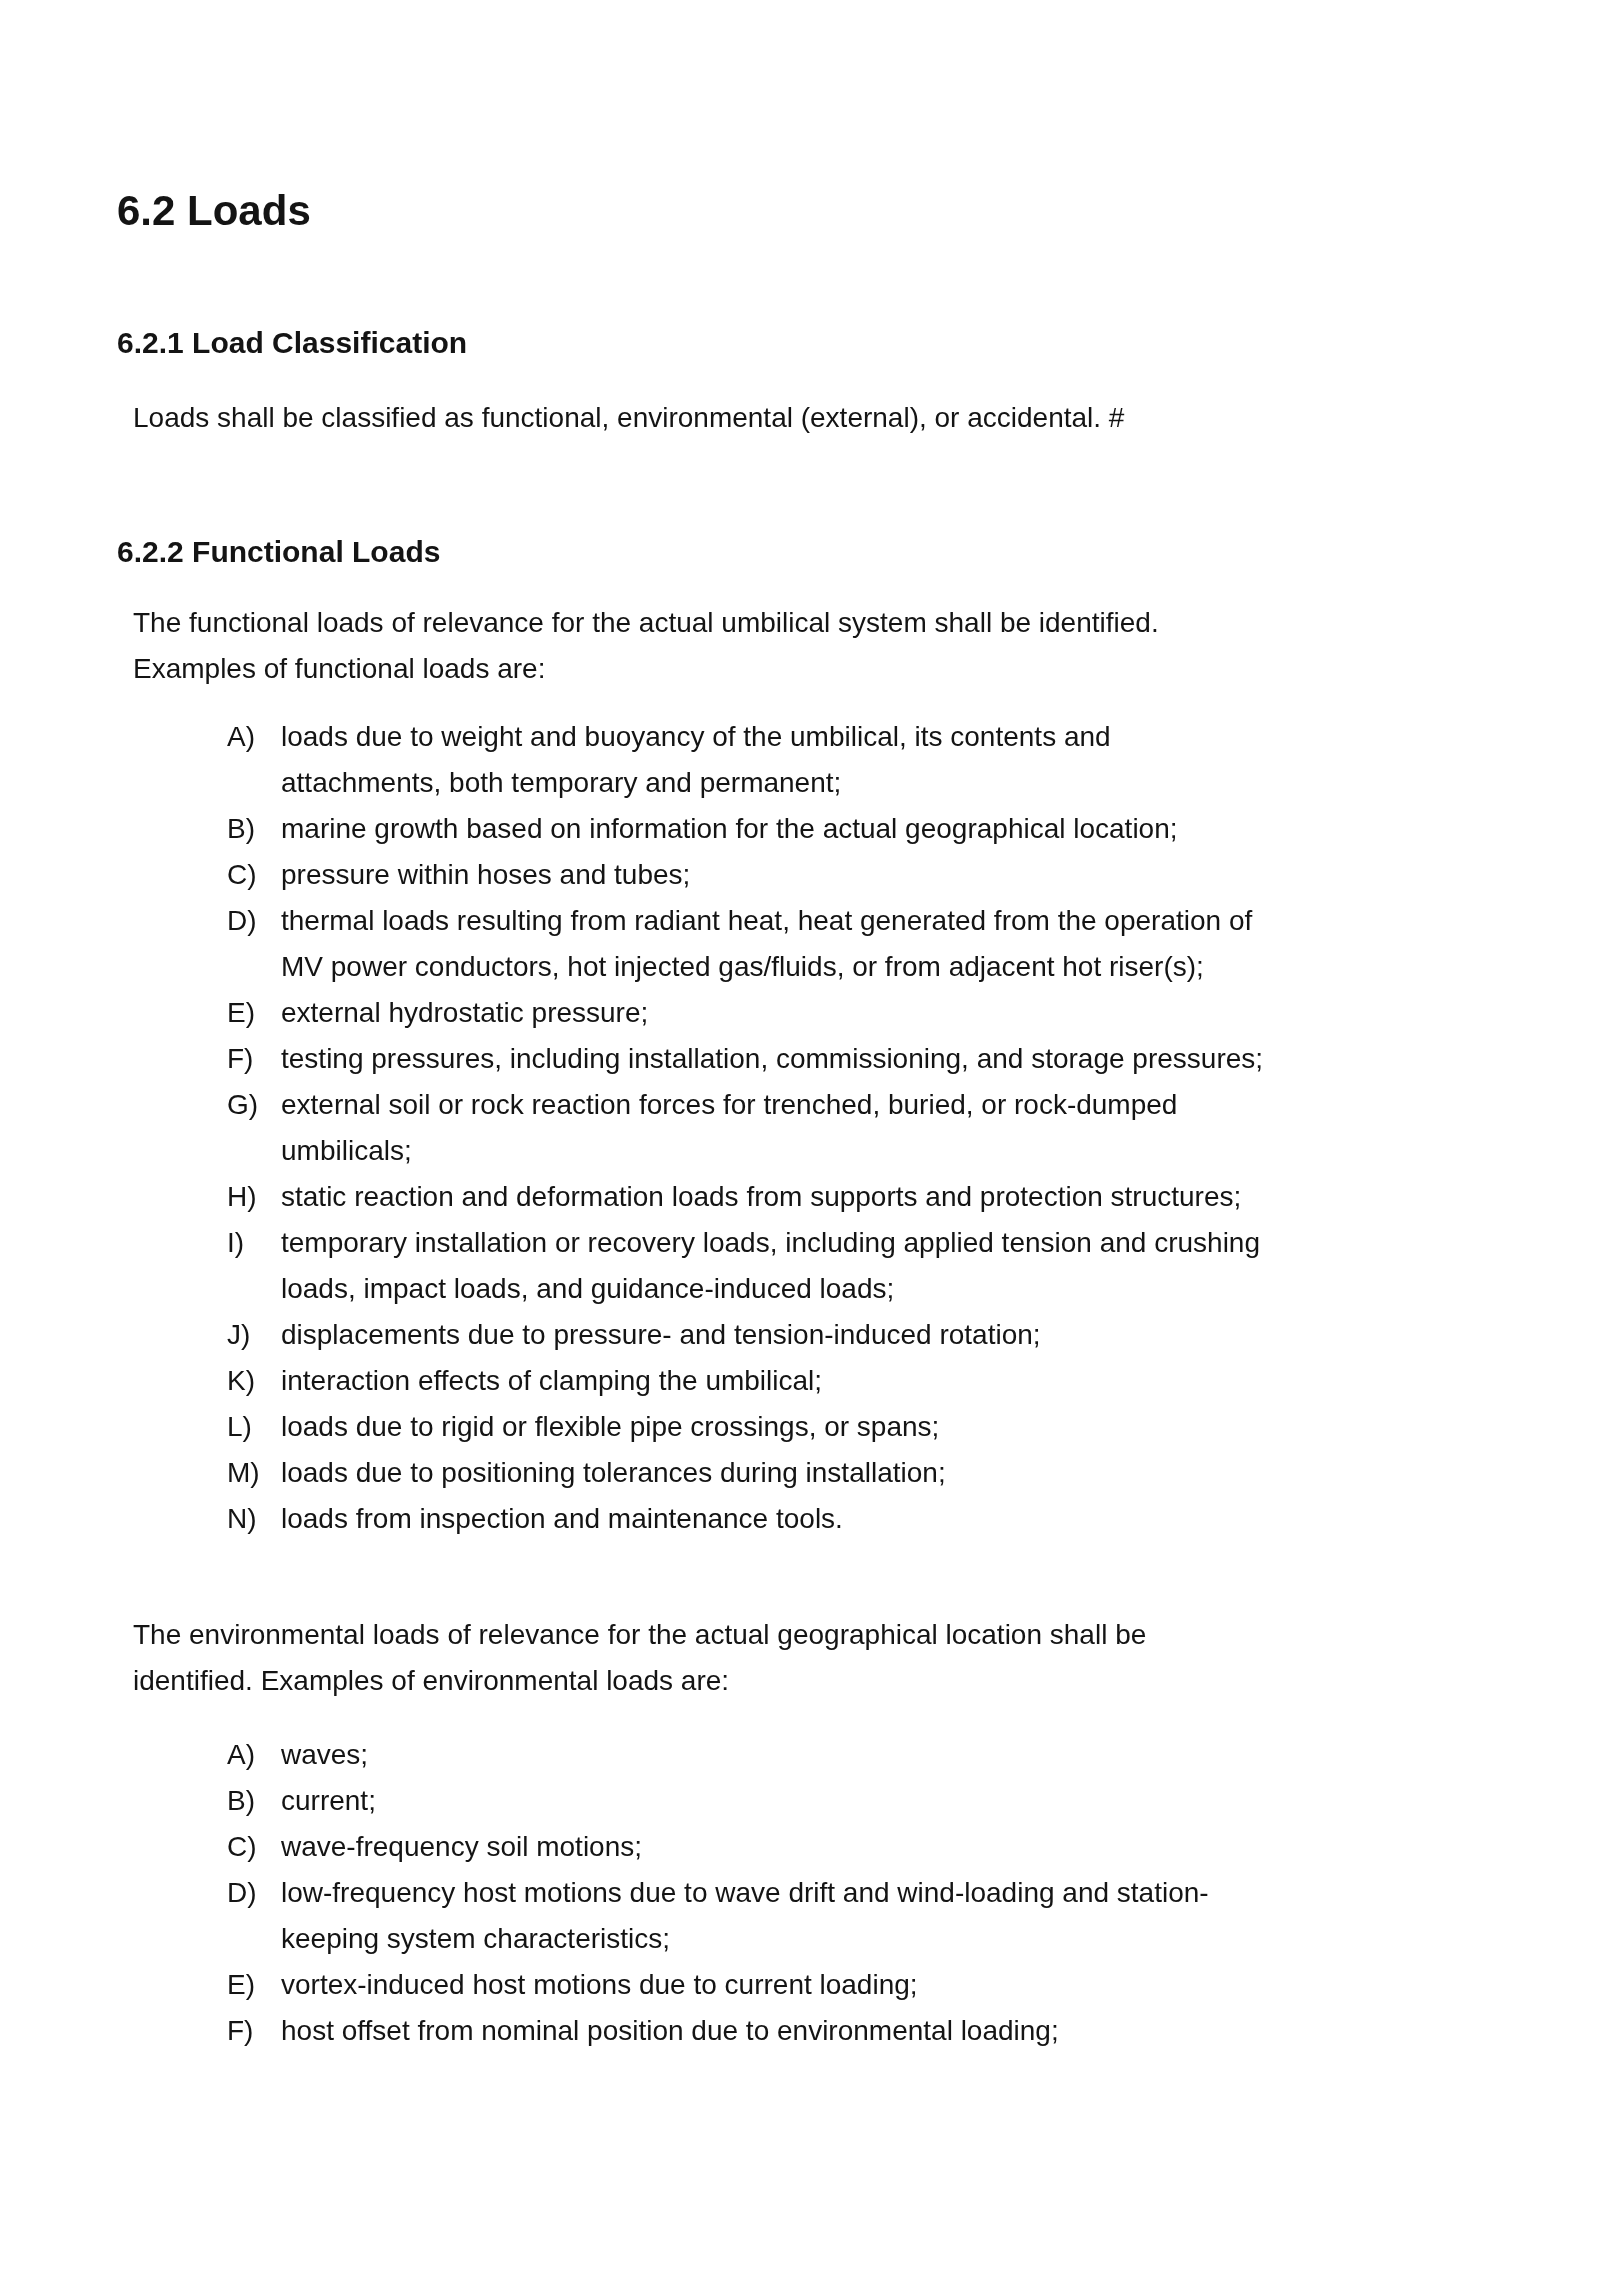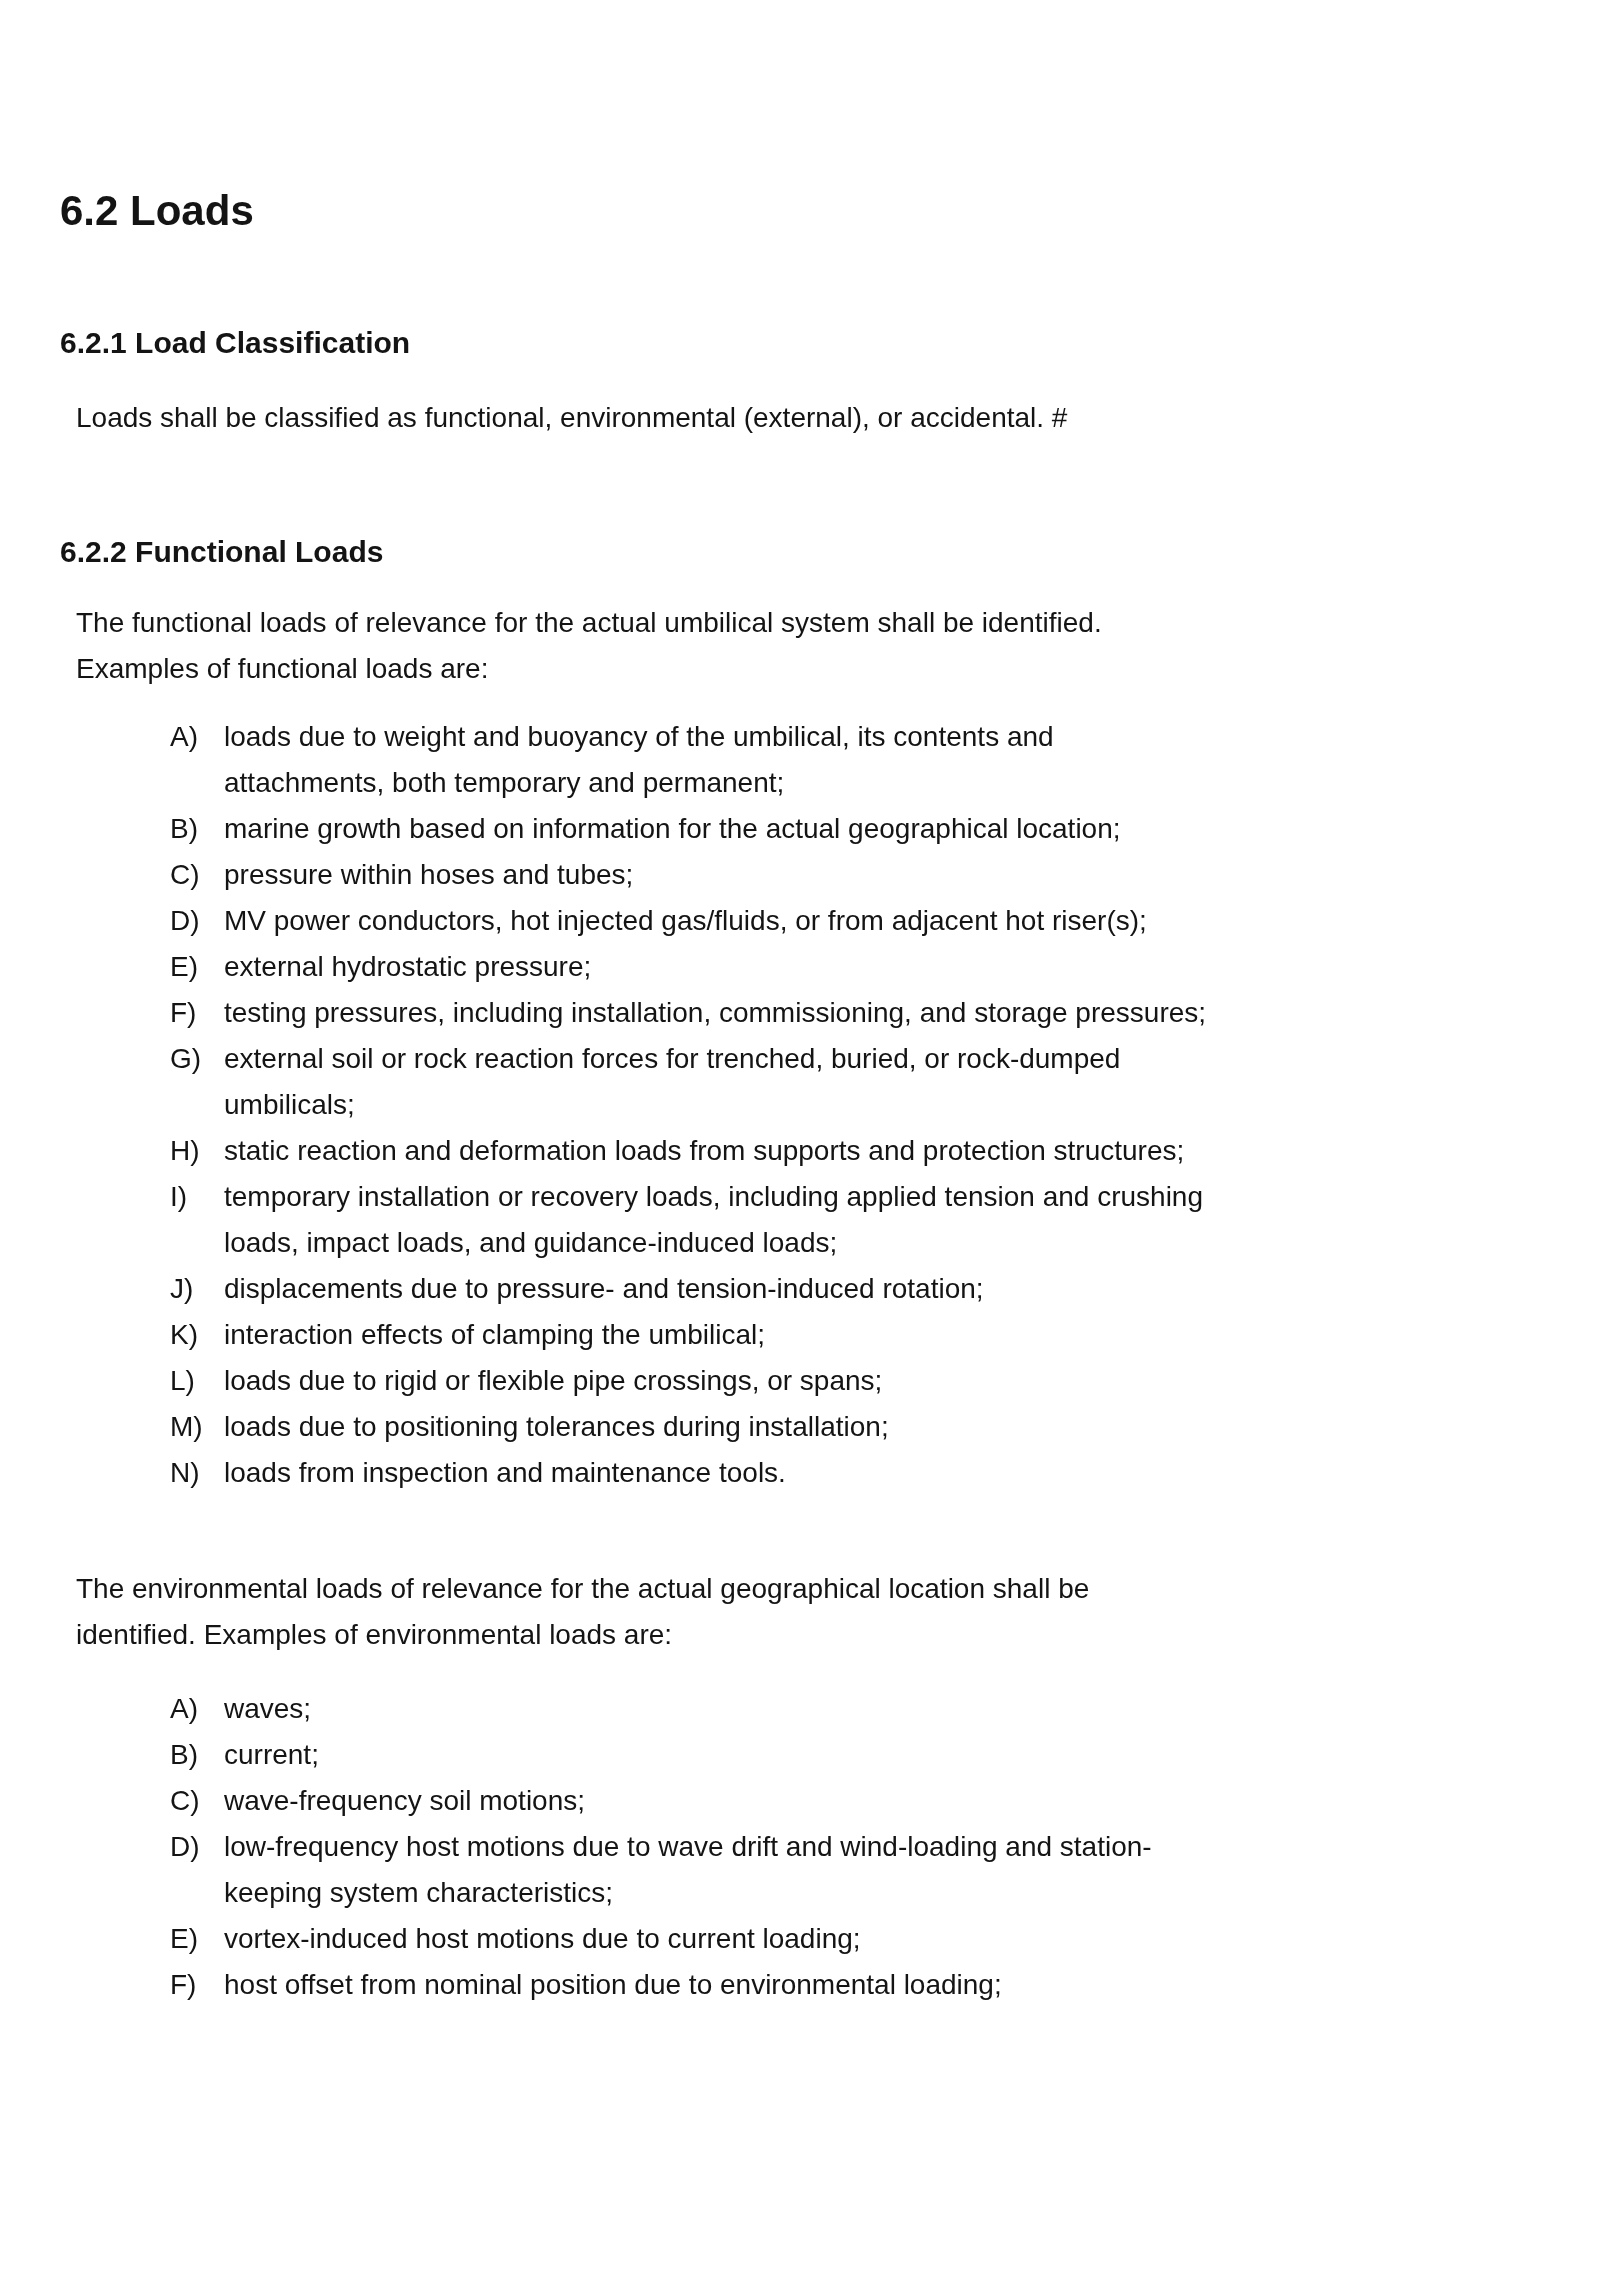--- a/index.html
+++ b/index.html
@@ -8,21 +8,21 @@
     height: 2293px;
     background: #ffffff;
     color: #141414;
     font-family: "Liberation Sans", sans-serif;
     overflow: hidden;
   }
   .page {
     box-sizing: border-box;
     width: 1621px;
     height: 1671px;
-    padding: 186px 128px 0 60px;
+    padding: 186px 128px 0 117px;
   }
   .h1 {
     font-size: 42px;
     line-height: 49px;
     font-weight: 700;
     margin: 0 0 88px 0;
   }
   .h2 {
     font-size: 30px;
     line-height: 39px;
@@ -91,20 +91,21 @@
     </div>
     <div class="li">
       <span class="marker">C)</span>
       <span class="litext">
         <span class="lline">pressure within hoses and tubes;</span>
       </span>
     </div>
     <div class="li">
       <span class="marker">D)</span>
       <span class="litext">
+        <span class="lline">thermal loads resulting from radiant heat, heat generated from the operation of</span>
         <span class="lline">MV power conductors, hot injected gas/fluids, or from adjacent hot riser(s);</span>
       </span>
     </div>
     <div class="li">
       <span class="marker">E)</span>
       <span class="litext">
         <span class="lline">external hydrostatic pressure;</span>
       </span>
     </div>
     <div class="li">

